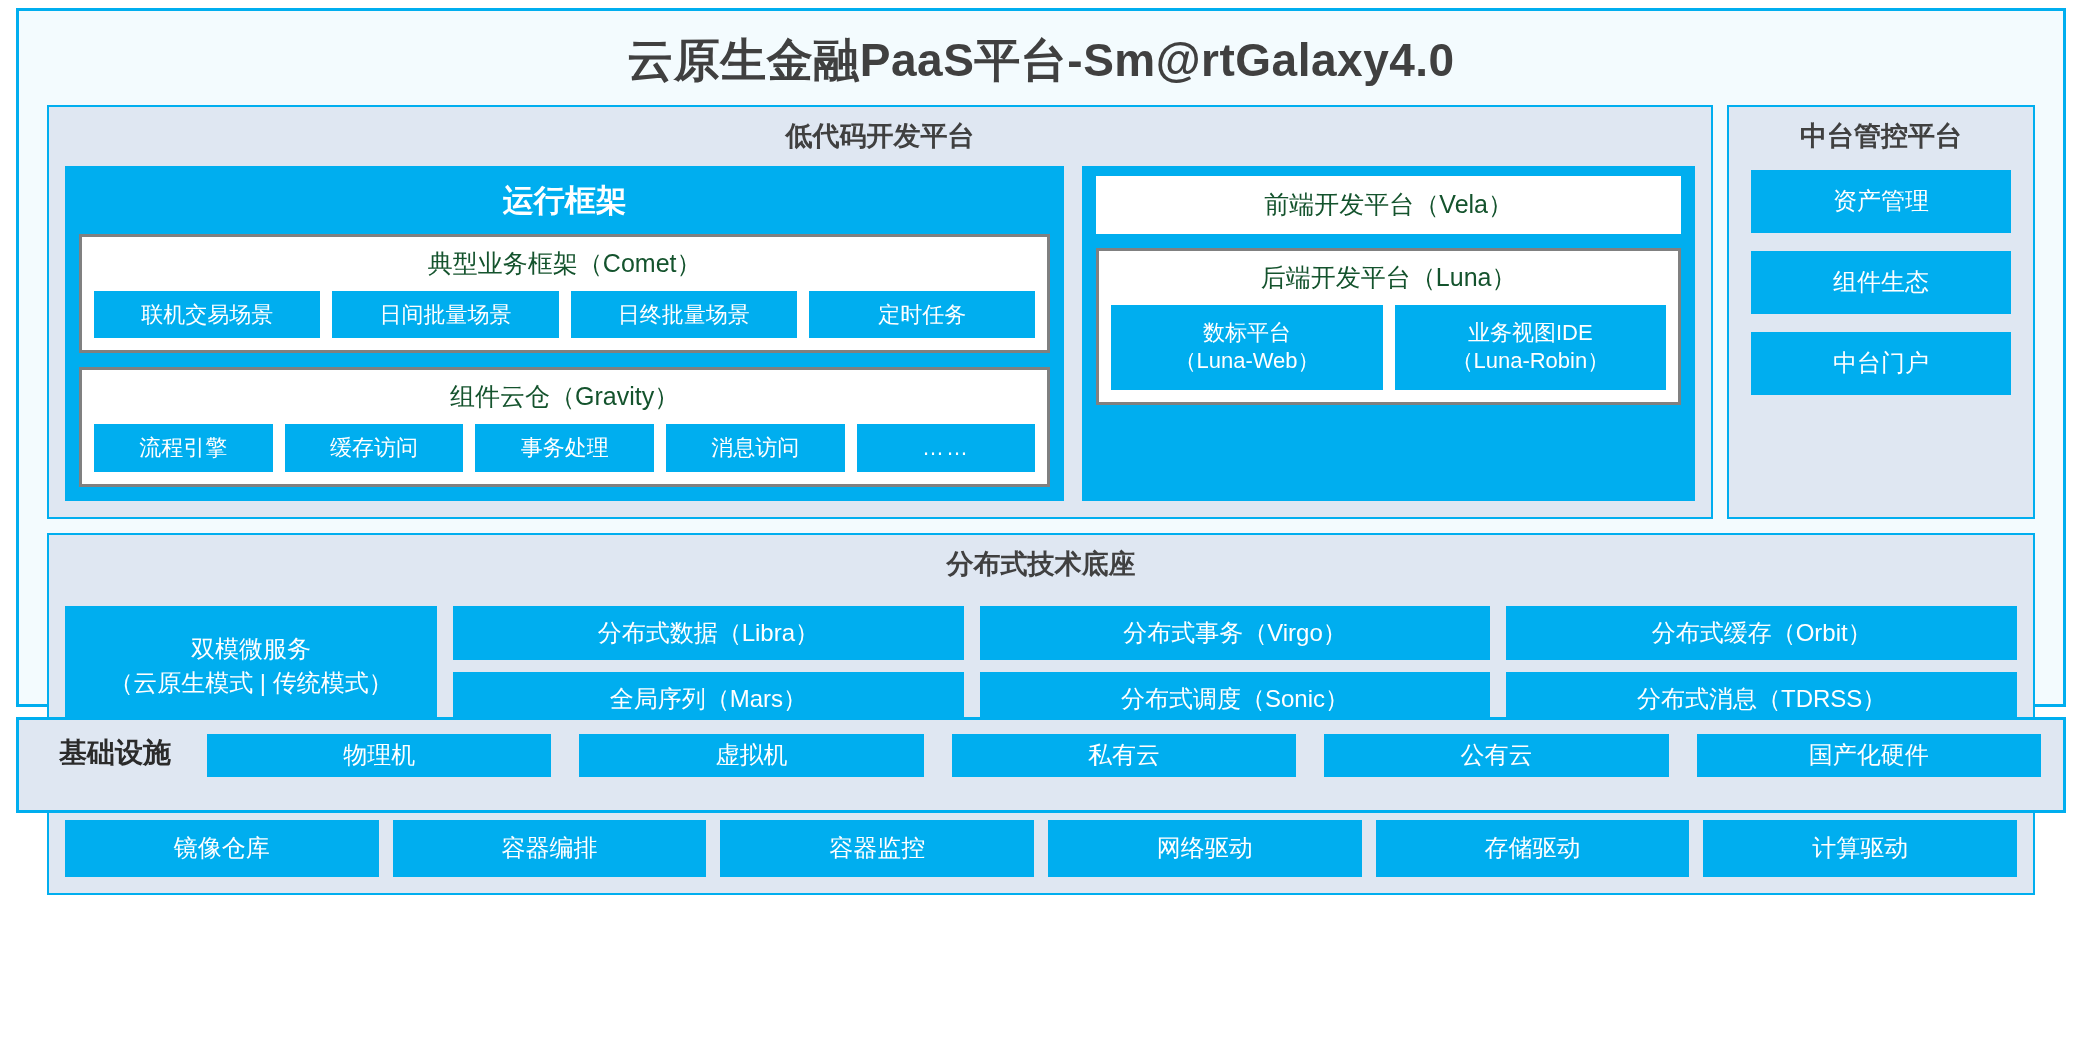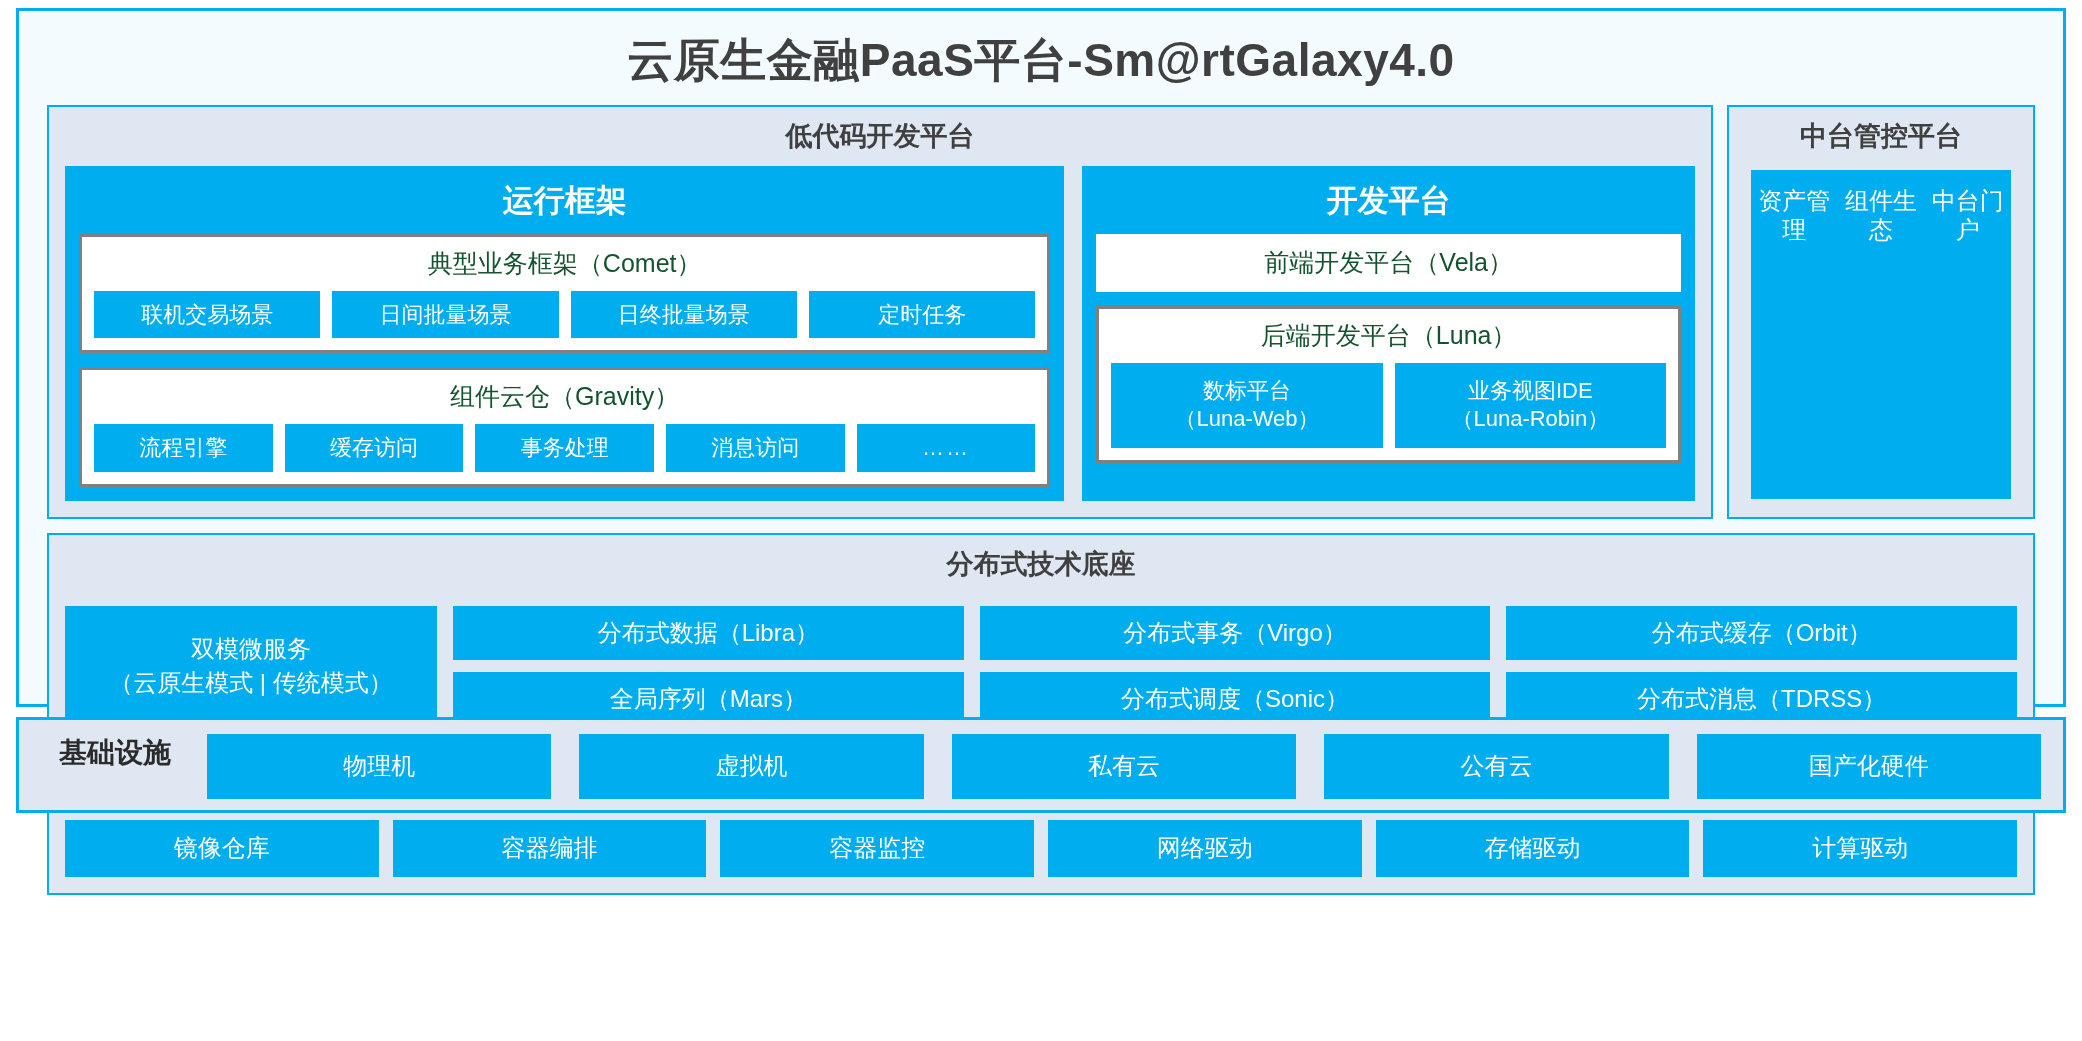--- a/index.html
+++ b/index.html
@@ -145,21 +145,22 @@
   }
   .chip.two-line {
     white-space: normal;
     line-height: 1.3;
   }
   .chip-dots { letter-spacing: 2px; }
 
   
   .mgmt-list {
     display: flex;
-    flex-direction: row;
+    flex-direction: column;
+    gap: 18px;
     flex: 1 1 auto;
     justify-content: flex-start;
     padding-top: 4px;
   }
   .mgmt-item {
     background: #00AEEF;
     color: #ffffff;
     font-size: 24px;
     text-align: center;
     padding: 17px 6px;
@@ -239,21 +240,21 @@
   .infra-cells {
     display: flex;
     gap: 28px;
     flex: 1 1 auto;
   }
   .infra-cell {
     background: #00AEEF;
     color: #ffffff;
     font-size: 24px;
     text-align: center;
-    padding: 18px 6px;
+    padding: 7px 6px;
     flex: 1 1 0;
     line-height: 1.2;
     white-space: nowrap;
   }
 </style>
 </head>
 <body>
 
 <div class="page">
 
@@ -287,21 +288,20 @@
                 <div class="chip">流程引擎</div>
                 <div class="chip">缓存访问</div>
                 <div class="chip">事务处理</div>
                 <div class="chip">消息访问</div>
                 <div class="chip chip-dots">……</div>
               </div>
             </div>
           </div>
 
           <div class="bluegroup devplat-group">
-            <div class="bluegroup-title">开发平台</div>
 
             <div class="whitebox noborder">
               <div class="whitebox-title" style="padding-bottom:2px">前端开发平台（Vela）</div>
             </div>
 
             <div class="whitebox">
               <div class="whitebox-title">后端开发平台（Luna）</div>
               <div class="chip-row">
                 <div class="chip tall two-line">数标平台<br>（Luna-Web）</div>
                 <div class="chip tall two-line">业务视图IDE<br>（Luna-Robin）</div>

